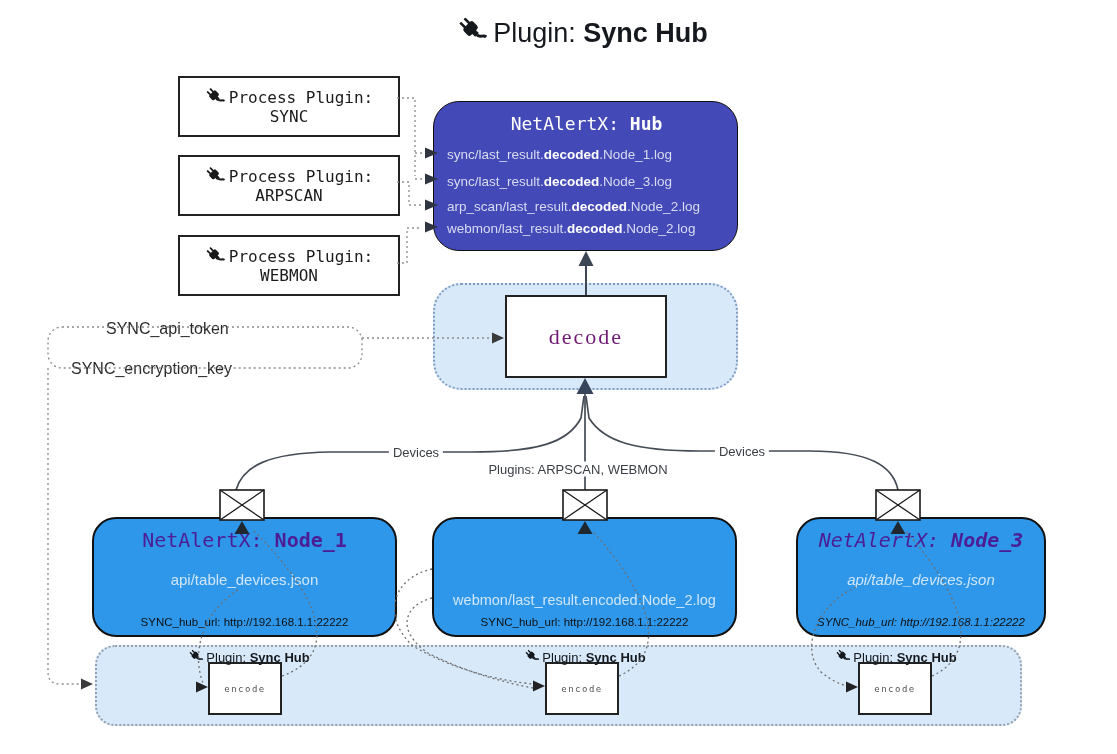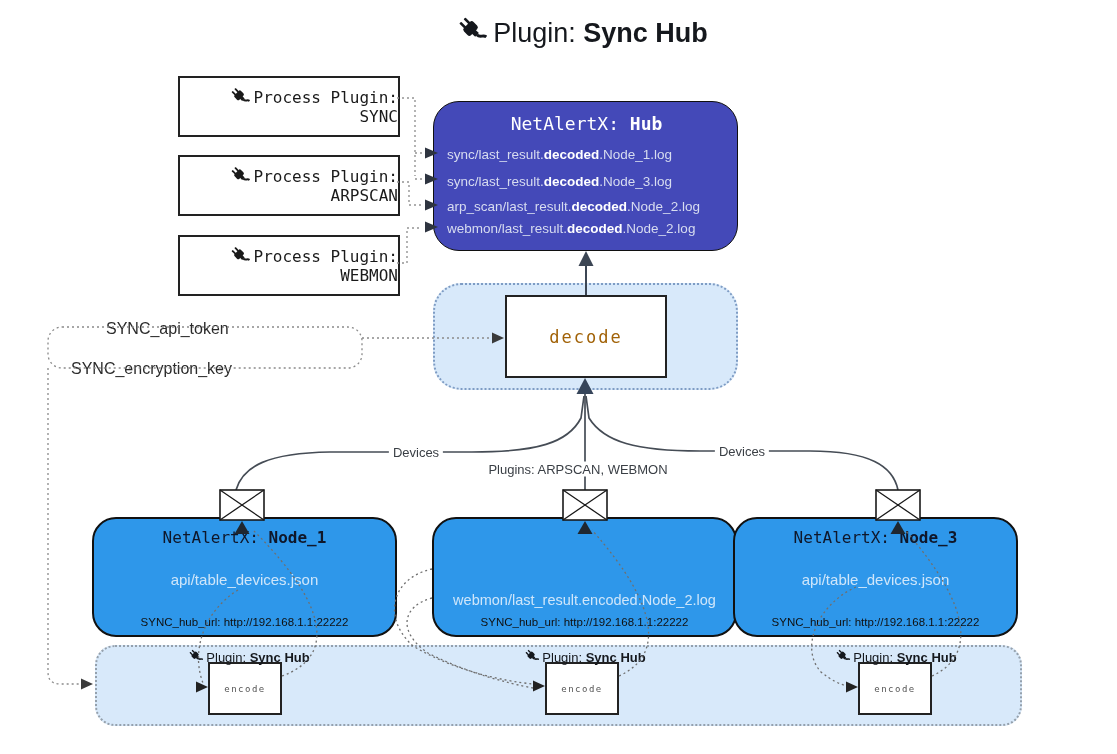--- a/index.html
+++ b/index.html
@@ -9,51 +9,51 @@
   .mono{font-family:"DejaVu Sans Mono","Liberation Mono",monospace;}
   .nowrap{white-space:nowrap;}
 
   
   .page-title{left:48px;top:16px;width:1069px;text-align:center;font-size:27px;color:#15181d;}
   .page-title b{font-weight:700;}
   .page-title .plug-svg{vertical-align:-4px;margin-right:6px;}
 
   
   .pbox{left:178px;width:218px;height:57px;background:#fff;border:2px solid #222;
-        display:flex;flex-direction:column;justify-content:center;align-items:flex-end;
+        display:flex;flex-direction:column;justify-content:center;align-items:center;
         font-size:16px;}
   .pbox .row1{display:flex;align-items:center;gap:2px;}
   .pbox .plug-svg{margin-right:2px;}
 
   
   .hub{left:433px;top:101px;width:303px;height:148px;background:#4449b8;
        border:1.6px solid #101010;border-radius:26px;}
   .hub-title{left:1px;top:11px;width:100%;text-align:center;color:#fff;font-size:18px;}
   .hub-title b{font-weight:700;}
   .hub-entry{left:13px;color:#d7dcf0;font-size:13.5px;white-space:nowrap;}
   .hub-entry b{color:#ffffff;font-weight:700;}
   .hub-url{left:433px;top:78px;width:303px;text-align:center;font-size:11px;color:#2b2b2b;}
 
   
   .decode-wrap{left:433px;top:283px;width:305px;height:107px;background:#d8e9fa;
                border:2px dotted #7e9cc4;border-radius:28px;box-sizing:border-box;}
   .decode-box{left:505px;top:295px;width:162px;height:83px;background:#fff;border:2px solid #222;
               box-sizing:border-box;display:flex;align-items:center;justify-content:center;
-              font-size:17px;letter-spacing:2px;color:#a16207;}
+              font-size:22px;letter-spacing:2px;color:#701a75;font-family:Liberation Serif, serif;}
 
   
   .setting-label{background:#fff;font-size:16px;color:#2b2b2b;padding:0 3px;white-space:nowrap;}
 
   
   .edge-label{background:#fff;font-size:13px;color:#3a3f45;padding:0 4px;white-space:nowrap;
               transform:translate(-50%,-50%);}
 
   
   .node{background:#2e97ea;border:2px solid #111;border-radius:24px;box-sizing:border-box;top:517px;height:120px;}
-  .node-title{left:0;top:9px;width:100%;text-align:center;color:#0f172a;font-size:16px;white-space:nowrap;}
+  .node-title{left:0;top:9px;width:100%;text-align:center;color:#4c1d95;font-size:20px;white-space:nowrap;}
   .node-title b{font-weight:700;}
   .node-file{left:0;width:100%;text-align:center;color:#cfe6fa;font-size:14.5px;white-space:nowrap;}
   .node-url{left:0;bottom:7px;width:100%;text-align:center;color:#101010;font-size:11.5px;white-space:nowrap;}
 
   
   .band{left:95px;top:645px;width:927px;height:81px;background:#d8e9fa;
         border:2px dotted #95a1ad;border-radius:20px;box-sizing:border-box;}
   .encode-box{top:662px;width:74px;height:53px;background:#fff;border:2px solid #222;box-sizing:border-box;
               display:flex;align-items:center;justify-content:center;
               font-size:9px;letter-spacing:1.5px;color:#555;}
@@ -130,21 +130,21 @@
 
   <div class="abs node" style="left:92px;width:305px;">
     <div class="abs node-title mono"><span>NetAlertX: </span><b>Node_1</b></div>
     <div class="abs node-file" style="top:52px;font-size:15px;">api/table_devices.json</div>
     <div class="abs node-url">SYNC_hub_url: http://192.168.1.1:22222</div>
   </div>
   <div class="abs node" style="left:432px;width:305px;">
     <div class="abs node-file" style="top:73px;">webmon/last_result.encoded.Node_2.log</div>
     <div class="abs node-url">SYNC_hub_url: http://192.168.1.1:22222</div>
   </div>
-  <div class="abs node" style="left:733px;width:285px;">
+  <div class="abs node" style="left:796px;width:250px;font-style:italic;">
     <div class="abs node-title mono"><span>NetAlertX: </span><b>Node_3</b></div>
     <div class="abs node-file" style="top:52px;font-size:15px;">api/table_devices.json</div>
     <div class="abs node-url">SYNC_hub_url: http://192.168.1.1:22222</div>
   </div>
 
   <div class="abs band"></div>
   <div class="abs encode-box mono" style="left:208px;">encode</div>
   <div class="abs encode-box mono" style="left:545px;">encode</div>
   <div class="abs encode-box mono" style="left:858px;">encode</div>
 

